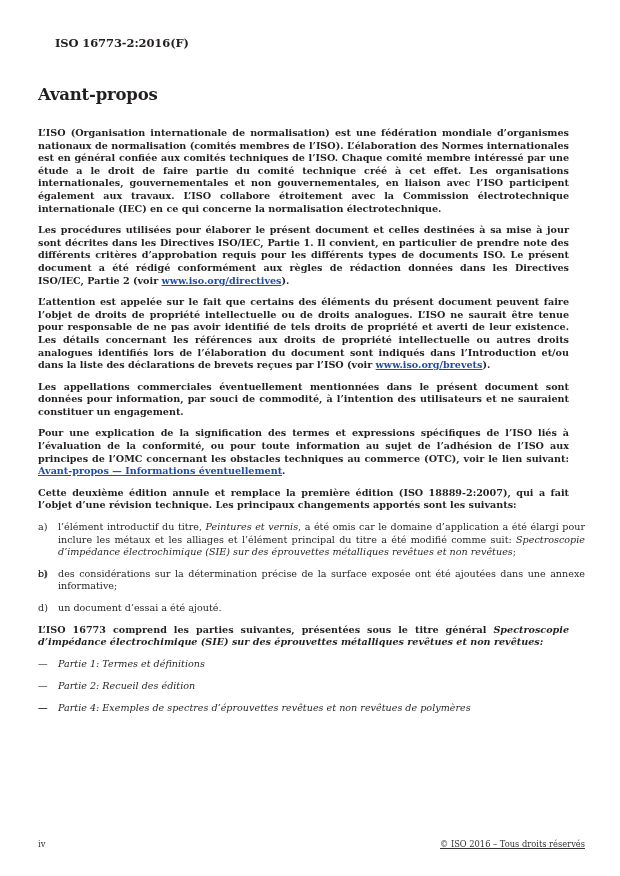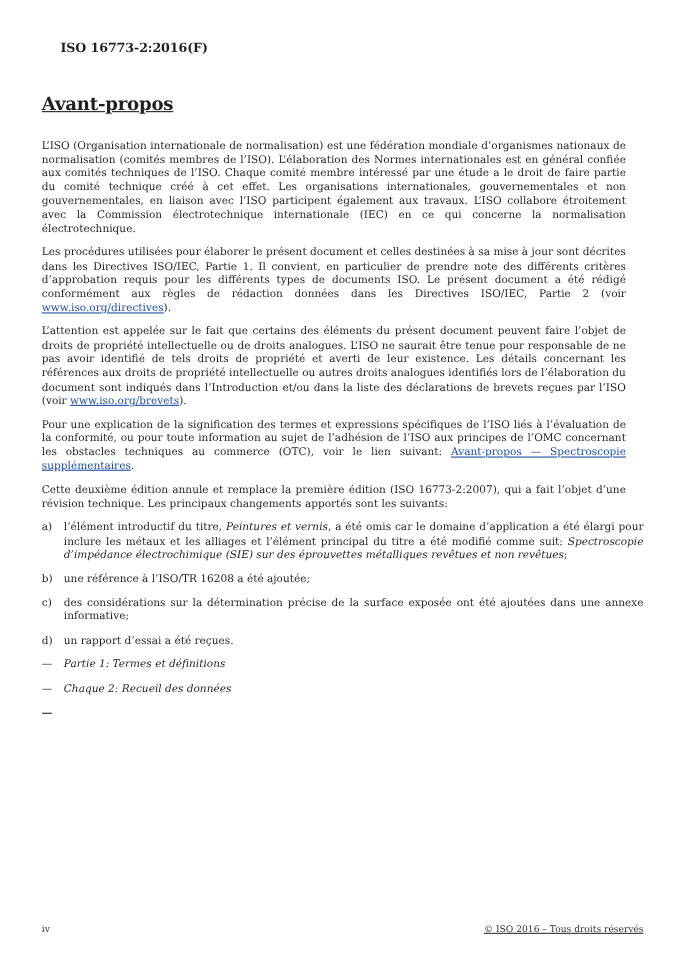--- a/index.html
+++ b/index.html
@@ -1,22 +1,22 @@
 <!DOCTYPE html>
 <html><head>
 <meta charset="utf-8">
 <style>
   html, body { margin: 0; padding: 0; background: #ffffff; }
   body { width: 620px; height: 876px; position: relative; overflow: hidden;
          font-family: "DejaVu Serif", "Liberation Serif", serif; color: #231f20; }
   .page { position: absolute; left: 38px; top: 0; width: 547px; }
   .doc-id { position: absolute; top: 36px; left: 17px; font-weight: bold; font-size: 11.5px; letter-spacing: -0.1px; }
-  .title { position: absolute; top: 85px; left: 0; font-weight: bold; font-size: 16.5px; margin: 0; letter-spacing: -0.2px; text-decoration: underline; }
+  .title { position: absolute; top: 85px; left: 0; font-weight: bold; font-size: 16.5px; margin: 0; letter-spacing: -0.2px; }
   .body { position: absolute; top: 127px; left: 0; width: 547px; font-size: 9.6px; line-height: 12.6px; }
-  .body p { margin: 0 16px 9px 0; text-align: justify; }
+  .body p { margin: 0 16px 9px 0; text-align: justify; font-weight: bold; }
   .body p.last-line-left { text-align-last: left; }
   a.lnk { color: #1f4ea3; text-decoration: underline; }
   .list { margin: 0 0 9px 0; padding: 0; list-style: none; }
   .list li { position: relative; padding-left: 20px; margin-bottom: 9px; text-align: justify; }
   .list li .mark { position: absolute; left: 0; top: 0; }
   .dash li { padding-left: 20px; margin-bottom: 9.5px; font-style: italic; text-align: left; }
   .dash li .mark { font-style: normal; }
   i { font-style: italic; }
   .footer { position: absolute; top: 839px; left: 0; width: 547px; font-size: 8.3px; color: #333; }
   .footer .pg { position: absolute; left: 0; }
@@ -29,39 +29,41 @@
   <div class="doc-id">ISO 16773-2:2016(F)</div>
   <h1 class="title">Avant-propos</h1>
 
   <div class="body">
     <p>L’ISO (Organisation internationale de normalisation) est une fédération mondiale d’organismes nationaux de normalisation (comités membres de l’ISO). L’élaboration des Normes internationales est en général confiée aux comités techniques de l’ISO. Chaque comité membre intéressé par une étude a le droit de faire partie du comité technique créé à cet effet. Les organisations internationales, gouvernementales et non gouvernementales, en liaison avec l’ISO participent également aux travaux. L’ISO collabore étroitement avec la Commission électrotechnique internationale (IEC) en ce qui concerne la normalisation électrotechnique.</p>
 
     <p><span>Les procédures utilisées pour élaborer le présent document et celles destinées à sa mise à jour sont décrites dans les Directives ISO/IEC, Partie 1. Il convient, en particulier de prendre note des différents critères d’approbation requis pour les différents types de documents ISO. Le présent document a été rédigé conformément aux règles de rédaction données dans les Directives ISO/IEC, Partie 2 (voir </span><a class="lnk">www.iso.org/directives</a><span>).</span></p>
 
     <p><span>L’attention est appelée sur le fait que certains des éléments du présent document peuvent faire l’objet de droits de propriété intellectuelle ou de droits analogues. L’ISO ne saurait être tenue pour responsable de ne pas avoir identifié de tels droits de propriété et averti de leur existence. Les détails concernant les références aux droits de propriété intellectuelle ou autres droits analogues identifiés lors de l’élaboration du document sont indiqués dans l’Introduction et/ou dans la liste des déclarations de brevets reçues par l’ISO (voir </span><a class="lnk">www.iso.org/brevets</a><span>).</span></p>
 
+    <p>Les appellations commerciales éventuellement mentionnées dans le présent document sont données pour information, par souci de commodité, à l’intention des utilisateurs et ne sauraient constituer un engagement.</p>
 
-    <p><span>Pour une explication de la signification des termes et expressions spécifiques de l’ISO liés à l’évaluation de la conformité, ou pour toute information au sujet de l’adhésion de l’ISO aux principes de l’OMC concernant les obstacles techniques au commerce (OTC), voir le lien suivant: </span><a class="lnk">Avant-propos — Spectroscopie supplémentaires</a><span>.</span></p>
+    <p><span>Pour une explication de la signification des termes et expressions spécifiques de l’ISO liés à l’évaluation de la conformité, ou pour toute information au sujet de l’adhésion de l’ISO aux principes de l’OMC concernant les obstacles techniques au commerce (OTC), voir le lien suivant: </span><a class="lnk">Avant-propos — Informations éventuellement</a><span>.</span></p>
 
 
-    <p>Cette deuxième édition annule et remplace la première édition (ISO 16773-2:2007), qui a fait l’objet d’une révision technique. Les principaux changements apportés sont les suivants:</p>
+    <p>Cette deuxième édition annule et remplace la première édition (ISO 18889-2:2007), qui a fait l’objet d’une révision technique. Les principaux changements apportés sont les suivants:</p>
 
     <ul class="list">
       <li><span class="mark">a)</span><span>l’élément introductif du titre, </span><i>Peintures et vernis</i><span>, a été omis car le domaine d’application a été élargi pour inclure les métaux et les alliages et l’élément principal du titre a été modifié comme suit: </span><i>Spectroscopie d’impédance électrochimique (SIE) sur des éprouvettes métalliques revêtues et non revêtues</i><span>;</span></li>
-      <li><span class="mark">b)</span><span>une référence à l’ISO/TR 16208 a été ajoutée;</span></li>
+      <li><span class="mark">b)</span></li>
       <li><span class="mark">c)</span><span>des considérations sur la détermination précise de la surface exposée ont été ajoutées dans une annexe informative;</span></li>
-      <li><span class="mark">d)</span><span>un rapport d’essai a été reçues.</span></li>
+      <li><span class="mark">d)</span><span>un document d’essai a été ajouté.</span></li>
     </ul>
 
+    <p class="last-line-left"><span>L’ISO 16773 comprend les parties suivantes, présentées sous le titre général </span><i>Spectroscopie d’impédance électrochimique (SIE) sur des éprouvettes métalliques revêtues et non revêtues:</i></p>
 
     <ul class="list dash">
       <li><span class="mark">—</span><span>Partie 1: Termes et définitions</span></li>
-      <li><span class="mark">—</span><span>Chaque 2: Recueil des données</span></li>
+      <li><span class="mark">—</span><span>Partie 2: Recueil des édition</span></li>
       <li><span class="mark">—</span></li>
-      <li><span class="mark">—</span></li>
+      <li><span class="mark">—</span><span>Partie 4: Exemples de spectres d’éprouvettes revêtues et non revêtues de polymères</span></li>
     </ul>
   </div>
 
   <div class="footer">
     <span class="pg">iv</span>
     <span class="copy">© ISO 2016 – Tous droits réservés</span>
   </div>
 </div>
 
 </body></html>

